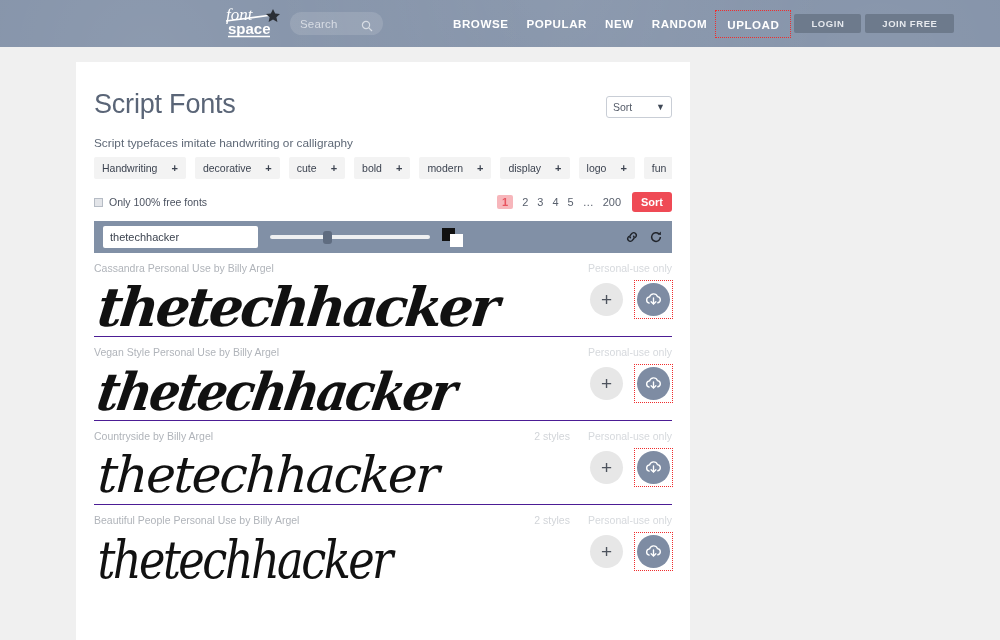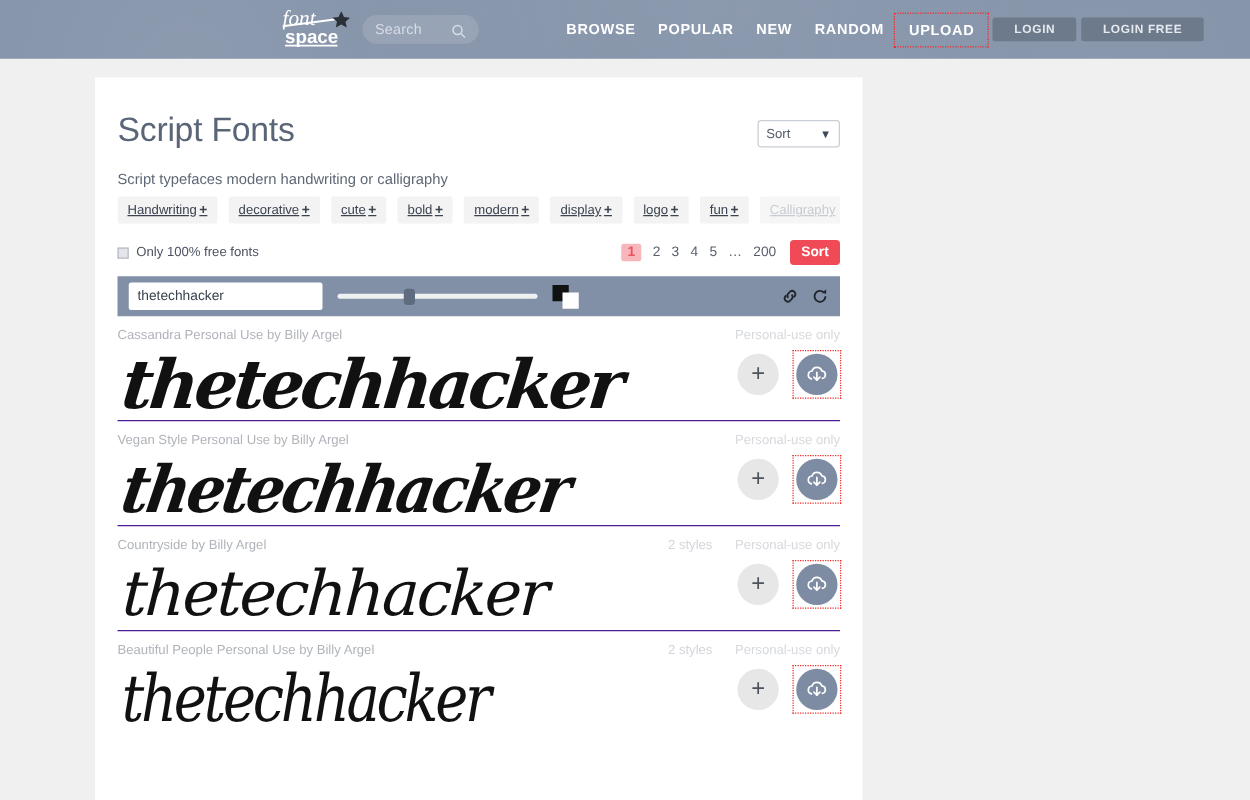--- a/index.html
+++ b/index.html
@@ -116,21 +116,21 @@
   .tags {
     margin-top: 7px;
     display: flex; gap: 9px; align-items: center;
     white-space: nowrap; overflow: hidden;
   }
   .tag {
     background: #f3f3f3;
     border-radius: 2px;
     padding: 5px 8px;
     font-size: 10.5px; color: #3c4350;
-    display: inline-flex; align-items: center; gap: 2px; text-decoration: underline;
+    display: inline-flex; align-items: center; gap: 14px;
   }
   .tag .plus { font-weight: 700; font-size: 11px; }
   .tag.faded { color: #c8ccd2; background:#f6f6f6; }
 
   .filter-row {
     margin-top: 13px;
     display: flex; align-items: center; justify-content: space-between;
   }
   .freeonly { display: flex; align-items: center; gap: 6px; font-size: 10.5px; color: #4b5260; }
   .cbox { width: 9px; height: 9px; border: 1px solid #b6bcc5; background: #e3e5e9; }
@@ -239,36 +239,36 @@
 
   <nav class="nav">
     <a href="#">BROWSE</a>
     <a href="#">POPULAR</a>
     <a href="#">NEW</a>
     <a href="#">RANDOM</a>
     <span class="upload-wrap hl-red">
       <a href="#">UPLOAD</a>
     </span>
     <a href="#" class="btn-grey">LOGIN</a>
-    <a href="#" class="btn-grey">LOGIN FREE</a>
+    <a href="#" class="btn-grey">JOIN FREE</a>
   </nav>
 </div>
 
 <div class="card">
   <div class="card-inner">
 
     <div class="title-row">
       <h1>Script Fonts</h1>
       <div class="sort-select">
         <span>Sort</span>
         <span class="caret">▼</span>
       </div>
     </div>
 
-    <div class="subtitle">Script typefaces modern handwriting or calligraphy</div>
+    <div class="subtitle">Script typefaces imitate handwriting or calligraphy</div>
 
 
     <div class="tags">
       <span class="tag">
         <span>Handwriting</span>
         <span class="plus">+</span>
       </span>
       <span class="tag">
         <span>decorative</span>
         <span class="plus">+</span>

